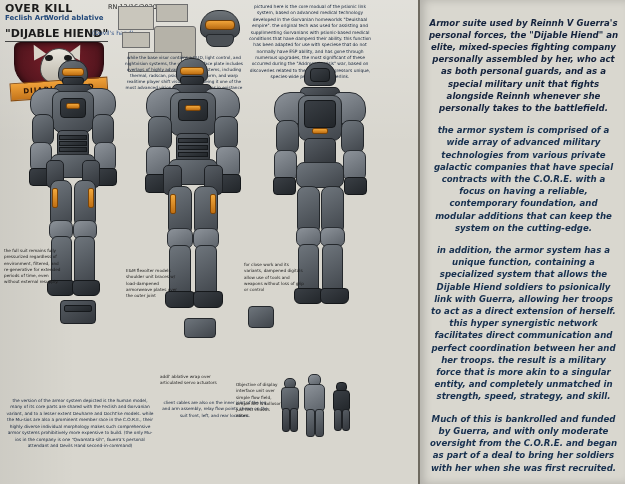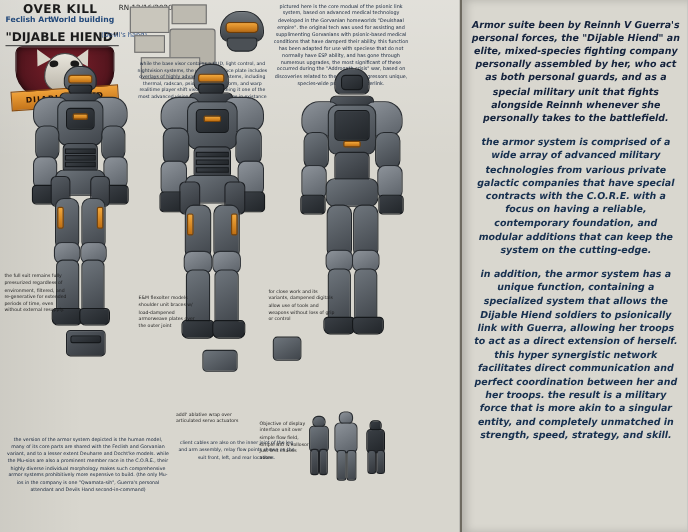--- a/index.html
+++ b/index.html
@@ -21,21 +21,21 @@
   }
   .sheet .paper-grain{
     position:absolute;inset:0;
     background:
       linear-gradient(180deg, rgba(255,255,255,0.25) 0%, rgba(255,255,255,0) 30%),
       linear-gradient(90deg, rgba(0,0,0,0.05) 0%, rgba(0,0,0,0) 18%);
     pointer-events:none;
   }
   .hand{ font-family:"DejaVu Sans", sans-serif; }
   .title-main{
-    position:absolute;left:21px;top:2px;
+    position:absolute;left:5px;top:2px;
     font-size:11px;font-weight:bold;color:#1b1b1b;
     letter-spacing:0.4px;
   }
   .title-sub{
     position:absolute;left:5px;top:14px;
     font-size:7px;color:#23497a;font-weight:bold;
   }
   .title-name{
     position:absolute;left:5px;top:27px;
     font-size:11px;font-weight:bold;color:#1b1b1b;
@@ -179,21 +179,21 @@
 </head>
 <body>
 
 <div id="page">
 
   <div class="sheet">
     <div class="paper-grain"></div>
 
     <div class="title-main hand">OVER KILL</div>
     <div class="title-sub hand">Feclish Art</div>
-    <div class="hand" style="position:absolute;left:46px;top:14px;font-size:7px;color:#23497a;font-weight:bold;">World building</div>
+    <div class="hand" style="position:absolute;left:46px;top:14px;font-size:7px;color:#23497a;font-weight:bold;">World ablative</div>
     <div class="title-right hand">RN 12/16/2020</div>
     <div class="title-name hand">"DIJABLE HIEND"</div>
     <div class="title-note hand">(Devil's hand)</div>
 
     <div class="emblem">
       <div class="shield"></div>
       <div class="horn l"></div>
       <div class="horn r"></div>
       <div class="skull"></div>
       <div class="eye l"></div>
@@ -359,19 +359,20 @@
     <div class="note" style="left:244px;top:262px;width:60px;">for close work and its variants, dampened digitals allow use of tools and weapons without loss of grip or control</div>
     <div class="note" style="left:160px;top:374px;width:60px;">addl' ablative wrap over articulated servo actuators</div>
     <div class="bottom-mid">client cables are also on the inner joint of the leg and arm assembly, relay flow points shown on the suit front, left, and rear locations.</div>
     <div class="note" style="left:236px;top:382px;width:46px;">Objective of display interface unit over simple flow field, simple BIO &amp; kollosor just first chassis notes</div>
 
     <div class="bottom-left">the version of the armor system depicted is the human model, many of its core parts are shared with the Feclish and Gorvanian variant, and to a lesser extent Deuharre and Docht'ke models. while the Mu-sios are also a prominent member race in the C.O.R.E., their highly diverse individual morphology makes such comprehensive armor systems prohibitively more expensive to build. (the only Mu-ios in the company is one "Qwamata-sih", Guerra's personal attendant and Devils Hand second-in-command)</div>
   </div>
 
   <div class="rightpanel">
     <div class="inner">
-      <p class="rp p1">Armor suite been by Reinnh V Guerra's personal forces, the "Dijable Hiend" an elite, mixed-species fighting company personally assembled by her, who act as both personal guards, and as a special military unit that fights alongside Reinnh whenever she personally takes to the battlefield.</p>
+      <p class="rp p1">Armor suite used by Reinnh V Guerra's personal forces, the "Dijable Hiend" an elite, mixed-species fighting company personally assembled by her, who act as both personal guards, and as a special military unit that fights alongside Reinnh whenever she personally takes to the battlefield.</p>
       <p class="rp">the armor system is comprised of a wide array of advanced military technologies from various private galactic companies that have special contracts with the C.O.R.E. with a focus on having a reliable, contemporary foundation, and modular additions that can keep the system on the cutting-edge.</p>
       <p class="rp">in addition, the armor system has a unique function, containing a specialized system that allows the Dijable Hiend soldiers to psionically link with Guerra, allowing her troops to act as a direct extension of herself. this hyper synergistic network facilitates direct communication and perfect coordination between her and her troops. the result is a military force that is more akin to a singular entity, and completely unmatched in strength, speed, strategy, and skill.</p>
+      <p class="rp">Much of this is bankrolled and funded by Guerra, and with only moderate oversight from the C.O.R.E. and began as part of a deal to bring her soldiers with her when she was first recruited.</p>
     </div>
   </div>
 
 </div>
 
 </body></html>

